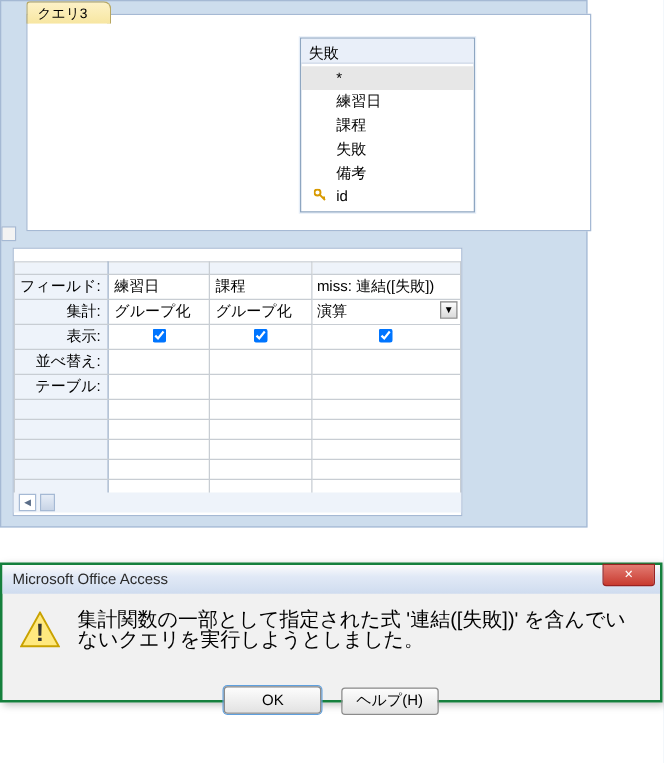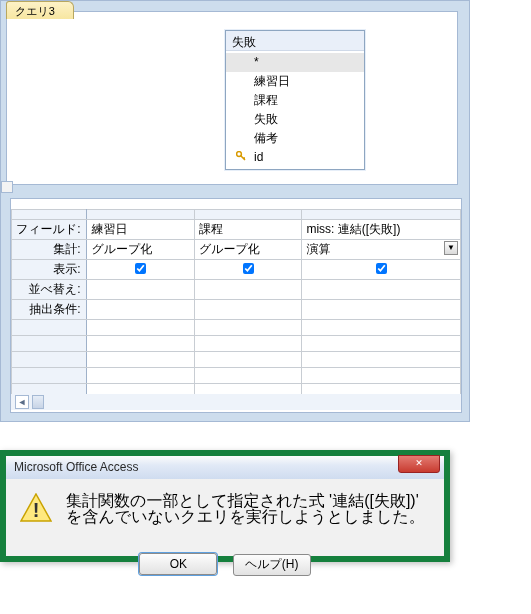--- a/index.html
+++ b/index.html
@@ -15,21 +15,21 @@
   
   .query-area {
     position: absolute;
     left: 0; top: 0;
     width: 470px; height: 422px;
     background: #cddded;
     border: 1px solid #a5b9d4;
   }
   .upper-pane {
     position: absolute;
-    left: 5px; top: 10px;
+    left: 20px; top: 10px;
     width: 452px; height: 174px;
     background: #fff;
     border: 1px solid #a5b9d4;
   }
   .tab {
     position: absolute;
     left: -1px; top: -11px;
     height: 18px;
     padding: 2px 18px 0 8px;
     background: linear-gradient(#fdf2c7, #f7e6a1);
@@ -75,21 +75,21 @@
     position: absolute;
     left: 0; top: 180px;
     width: 12px; height: 12px;
     background: #f3f3f3;
     border: 1px solid #a5b9d4;
   }
   
   .design-grid {
     position: absolute;
     left: 9px; top: 197px;
-    width: 452px; height: 215px;
+    width: 360px; height: 215px;
     background: #fff;
     border: 1px solid #a5b9d4;
   }
   .grid-table {
     position: absolute;
     left: 0; top: 10px;
     width: 100%;
     border-collapse: collapse;
     font-size: 12px;
   }
@@ -151,23 +151,23 @@
   .grid-nav .track {
     width: 12px; height: 14px;
     border: 1px solid #a5b9d4;
     background: linear-gradient(#e6edf7,#c8d4e6);
     margin-left: 3px;
   }
   
   .dialog {
     position: absolute;
     left: 0; top: 450px;
-    width: 450px; height: 112px;
+    width: 530px; height: 112px;
     background: #f1f1f1;
-    border: 6px solid #15803d;
+    border: 2px solid #15803d;
     box-shadow: 2px 2px 6px rgba(0,0,0,0.25);
   }
   .dialog-titlebar {
     height: 23px;
     background: linear-gradient(#fcfcfc,#e1e9f6 40%,#cfdcef);
     padding: 4px 8px;
     color: #2a2a2a;
   }
   .dialog-close {
     position: absolute;
@@ -274,21 +274,21 @@
         <td class="check"><input type="checkbox" checked="" style=""></td>
         <td class="check"><input type="checkbox" checked="" style=""></td>
       </tr>
       <tr>
         <th>並べ替え:</th>
         <td></td>
         <td></td>
         <td></td>
       </tr>
       <tr>
-        <th>抽出条件:</th>
+        <th>テーブル:</th>
         <td></td>
         <td></td>
         <td></td>
       </tr>
       <tr>
             <th></th>
             <td></td>
             <td></td>
             <td></td>
           </tr>

